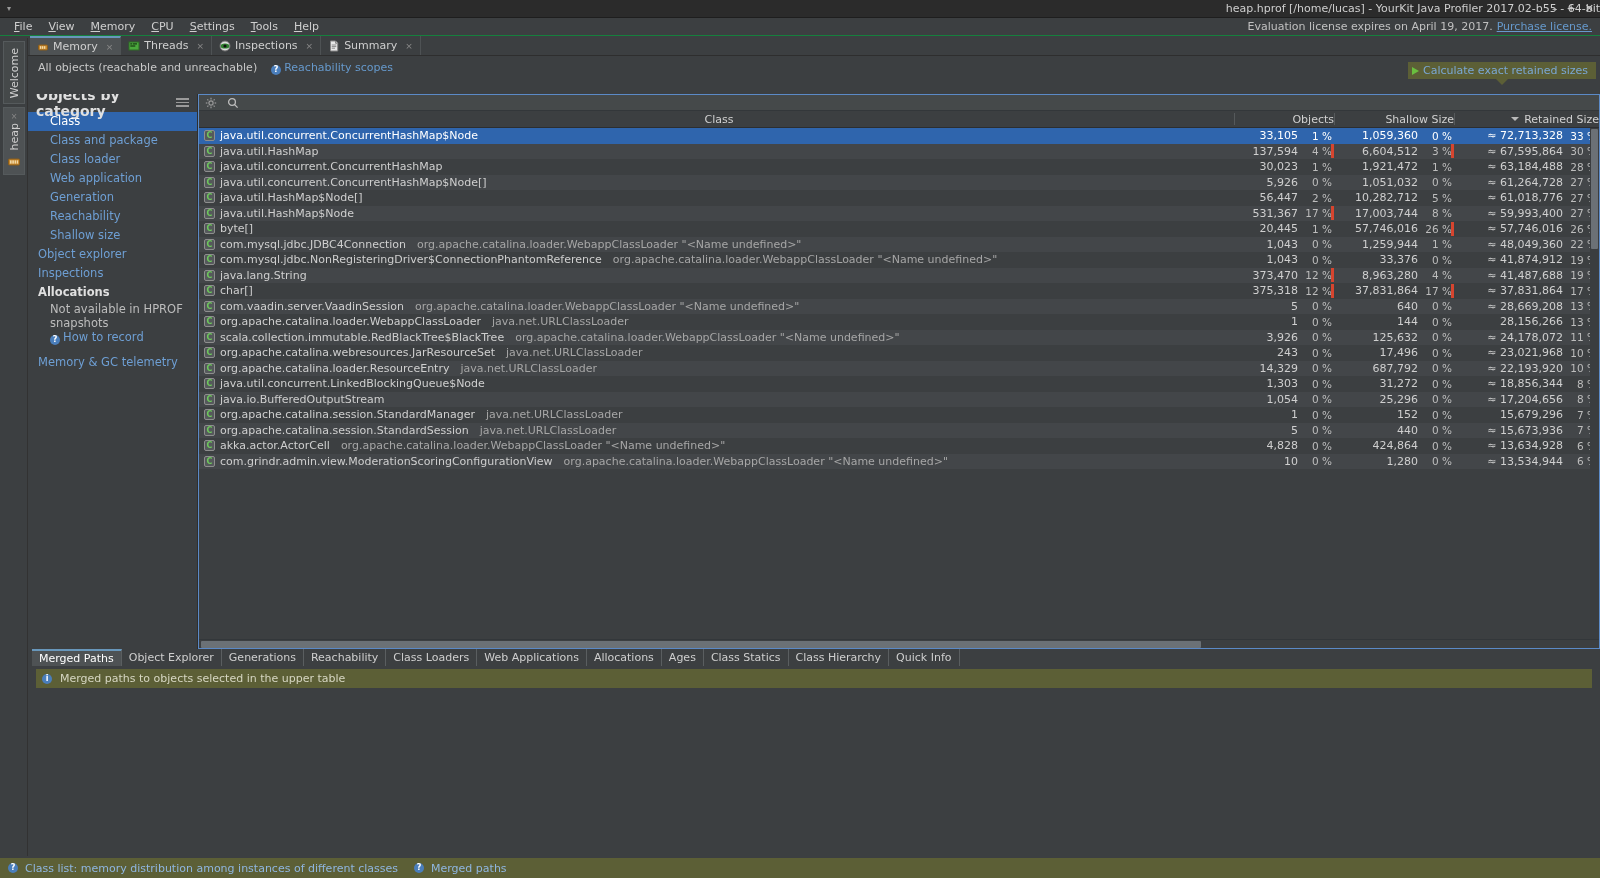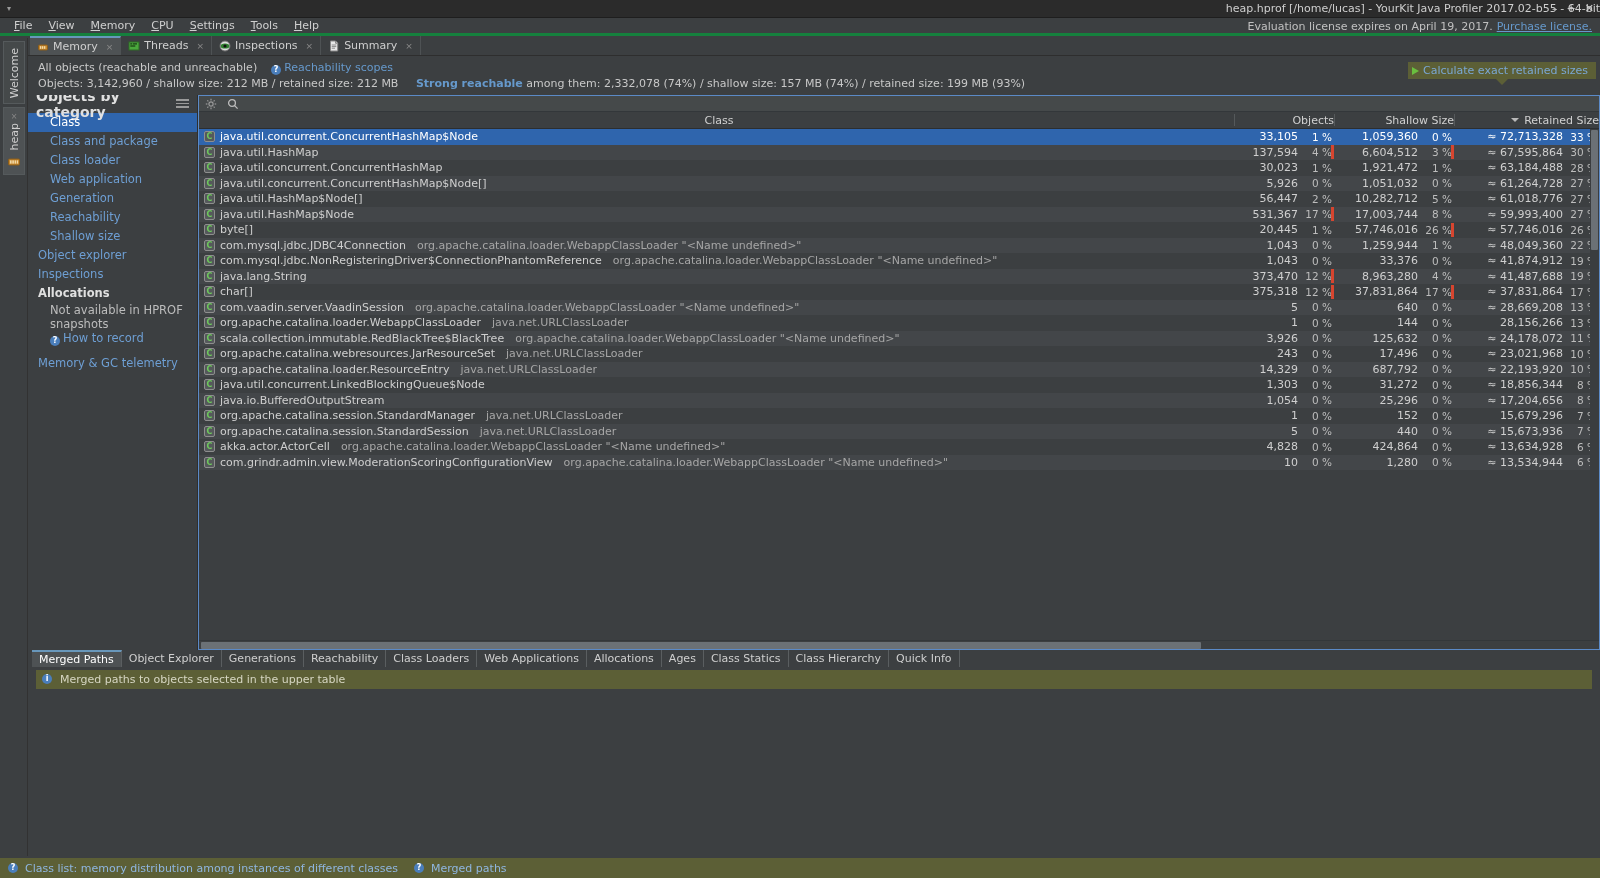--- a/index.html
+++ b/index.html
@@ -22,21 +22,21 @@
   .titlebar .menu-arrow { width: 18px; text-align: center; font-size: 8px; color: #9a9a9a; }
   .titlebar .title {
     position: absolute; left: 0; right: 0; text-align: right;
     font-size: 11px; color: #cfcfcf;
   }
   .win-btns { position: absolute; right: 6px; display: flex; gap: 9px; font-size: 11px; color: #c9c9c9; }
 
   
   .menubar {
     height: 18px; flex: 0 0 18px; background: #3c3f41; display: flex; align-items: center;
-    padding-left: 6px; border-bottom: 3px solid #15803d;
+    padding-left: 6px; border-bottom: 1px solid #15803d;
   }
   .menubar .mi { padding: 1px 8px; font-size: 11px; color: #cfcfcf; }
   .mi u { text-decoration: underline; }
 
   
   .license {
     position: absolute; right: 8px; top: 20px; font-size: 11px; color: #c0c0c0;
     display: flex; gap: 4px; align-items: center;
   }
   .license .link { color: #6699cc; text-decoration: underline; }
@@ -296,26 +296,20 @@
       </div>
     </div>
 
   <div class="content">
 
     <div class="infoband">
       <div class="infoline">
         <span>All objects (reachable and unreachable)</span>
         &nbsp;&nbsp;
         <span class="ibadge">?</span><span class="blue">Reachability scopes</span>
-      </div>
-      <div class="infoline">
-        <span>Objects: 3,142,960 / shallow size: 212 MB / retained size: 212 MB</span>
-        &nbsp;&nbsp;&nbsp;
-        <span class="strong">Strong reachable</span>
-        <span>among them: 2,332,078 (74%) / shallow size: 157 MB (74%) / retained size: 199 MB (93%)</span>
       </div>
       <div class="calcbtn">
         <span class="playtri"></span>
         <span>Calculate exact retained sizes</span>
       </div>
     </div>
 
     <div class="split">
 
       <div class="sidebar">

